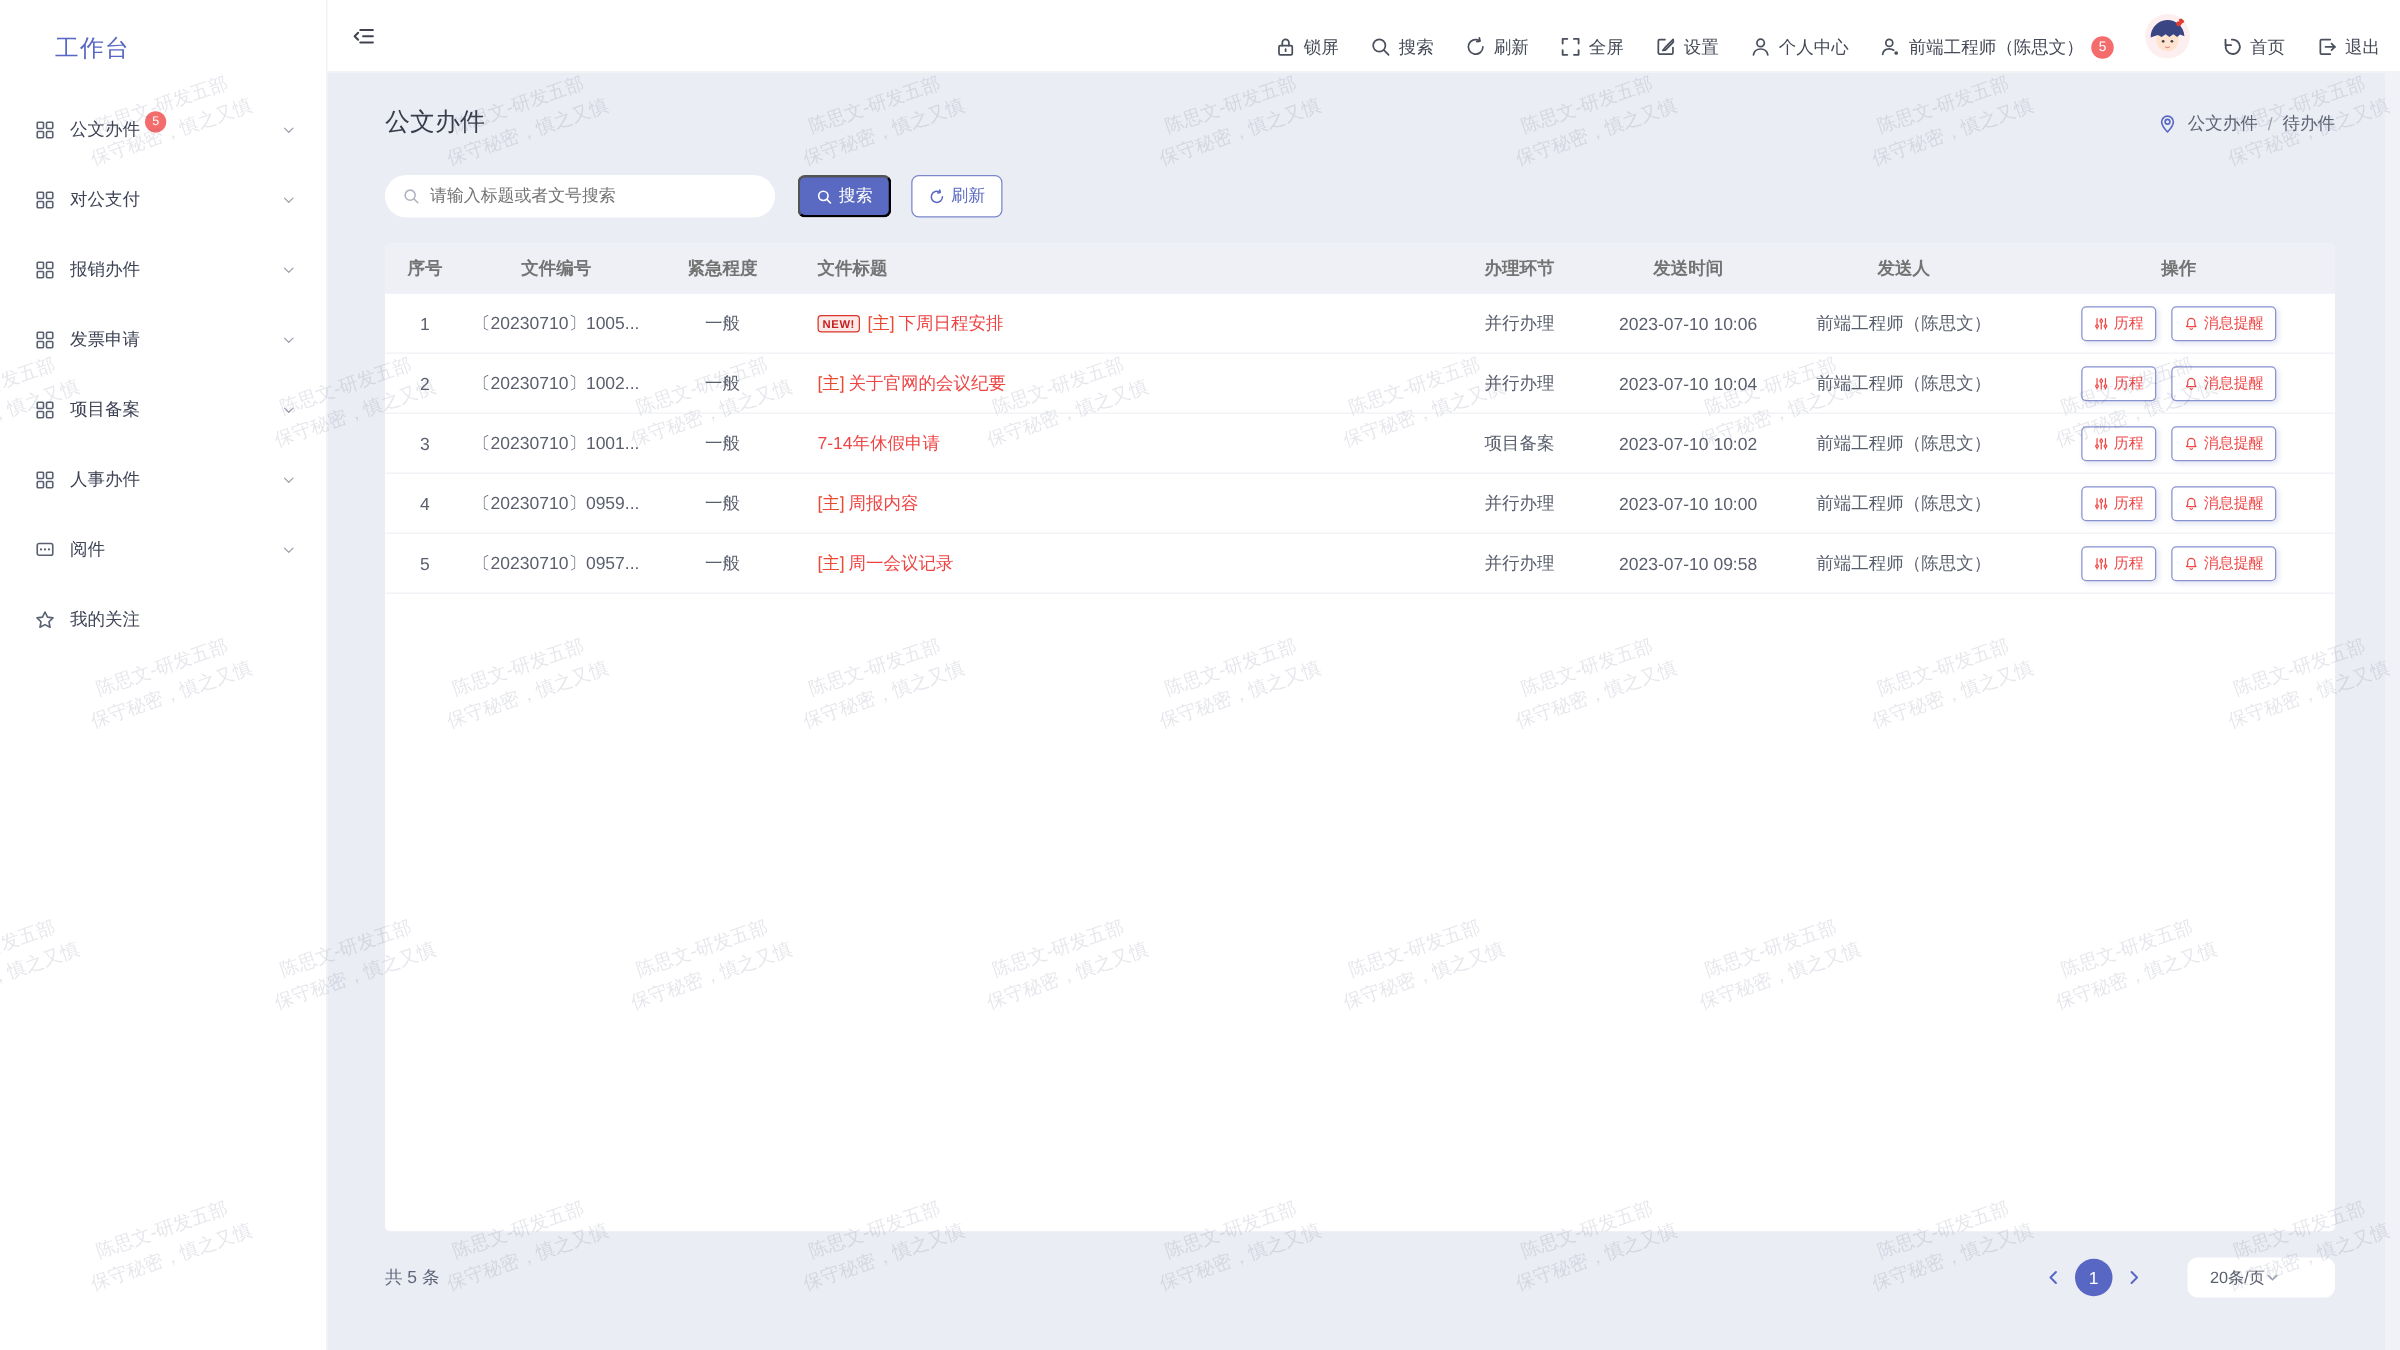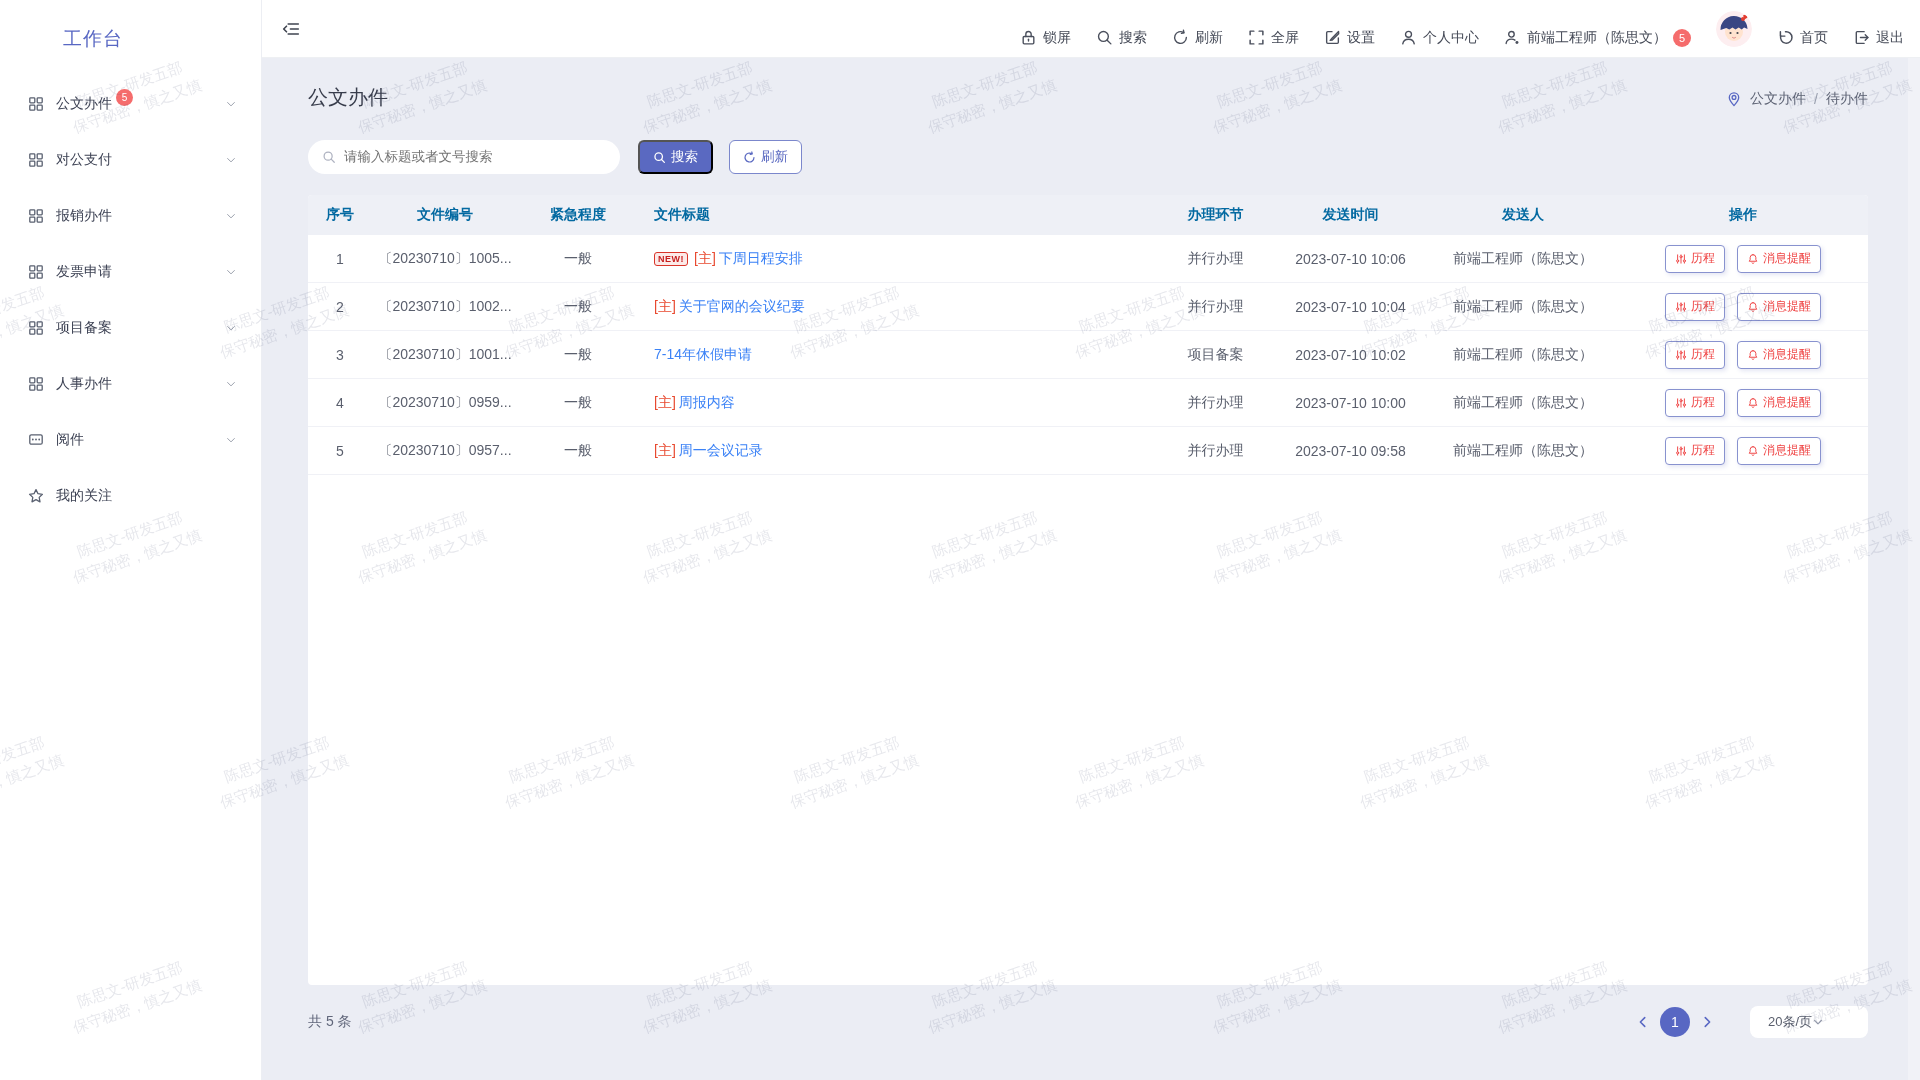--- a/index.html
+++ b/index.html
@@ -8,21 +8,21 @@
     position:relative; overflow:hidden;
     background:#ebedf4;
     font-family:"Liberation Sans","DejaVu Sans",sans-serif;
     color:#3d4254;
   }
   svg { display:block; }
 
   
   .sidebar { position:absolute; left:0; top:0; width:262px; height:1080px;
     background:#fff; border-right:1px solid #eceef3; z-index:2; }
-  .logo { padding:26px 0 0 63px; color:#5867c3; font-size:19px; letter-spacing:1px; }
+  .logo { padding:26px 0 0 44px; color:#5867c3; font-size:19px; letter-spacing:1px; }
   .menu { position:absolute; top:76px; left:0; right:0; }
   .menu-item { height:56px; display:flex; align-items:center;
     padding:0 24px 0 28px; cursor:pointer; font-size:14px; color:#3d4254; }
   .mi-icon { width:16px; height:16px; margin-right:12px; color:#596070; flex:0 0 auto; }
   .mi-icon svg { width:16px; height:16px; }
   .mi-badge { margin:-14px 0 0 4px; background:#f56c6c; color:#fff; border-radius:9px;
     min-width:17px; height:17px; font-size:10px; line-height:17px; text-align:center; padding:0 3px; }
   .mi-chevron { margin-left:auto; color:#979daa; }
   .mi-chevron svg { width:12px; height:12px; }
 
@@ -58,29 +58,29 @@
     font-size:13.5px; padding:0 13px; cursor:pointer; }
   .btn svg { width:13px; height:13px; }
   .btn-primary { background:#5a69c1; color:#fff; }
   .btn-plain { background:#fff; color:#5a69c1; border:1px solid #7b87cc; margin-left:-2px; }
 
   
   .card { position:absolute; left:46px; top:137px; width:1560px; height:790px;
     background:#fff; border-radius:4px; overflow:hidden; }
   .grid-row { display:grid; grid-template-columns:64px 146px 120px 520px 115px 155px 190px 250px;
     align-items:center; }
-  .thead { height:40px; background:#eef0f6; font-weight:700; font-size:14px; color:#0369a1; }
+  .thead { height:40px; background:#eef0f6; font-weight:700; font-size:14px; color:#737373; }
   .trow { height:48px; border-bottom:1px solid #f0f1f6; font-size:14px; color:#5a5f6d; }
   .cell { text-align:center; }
   .cell.c3 { text-align:left; padding-left:16px; display:flex; align-items:center; gap:3px; }
   .new-badge { display:inline-block; border:1px solid #d9352a; color:#c61f1f; background:#fceae8;
     font-size:9px; font-weight:700; border-radius:3px; padding:1px 3px; margin-right:3px;
     letter-spacing:.5px; }
   .tag-main { color:#e8492f; }
-  .doc-link { color:#3b82f6; cursor:pointer; }
+  .doc-link { color:#ef4444; cursor:pointer; }
   .op-cell { display:flex; justify-content:center; gap:12px; }
   .op-btn { height:28px; display:flex; align-items:center; gap:4px; padding:0 9px;
     background:#fff; border:1px solid #8892cf; border-radius:4px; color:#ef4444;
     font-size:12px; cursor:pointer; box-shadow:2px 2px 4px rgba(84,98,181,.16); }
   .op-btn svg { width:12px; height:12px; }
 
   
   .footer-row { position:absolute; left:46px; right:52px; top:946px; height:36px;
     display:flex; align-items:center; }
   .total-text { font-size:14px; color:#60667a; }

